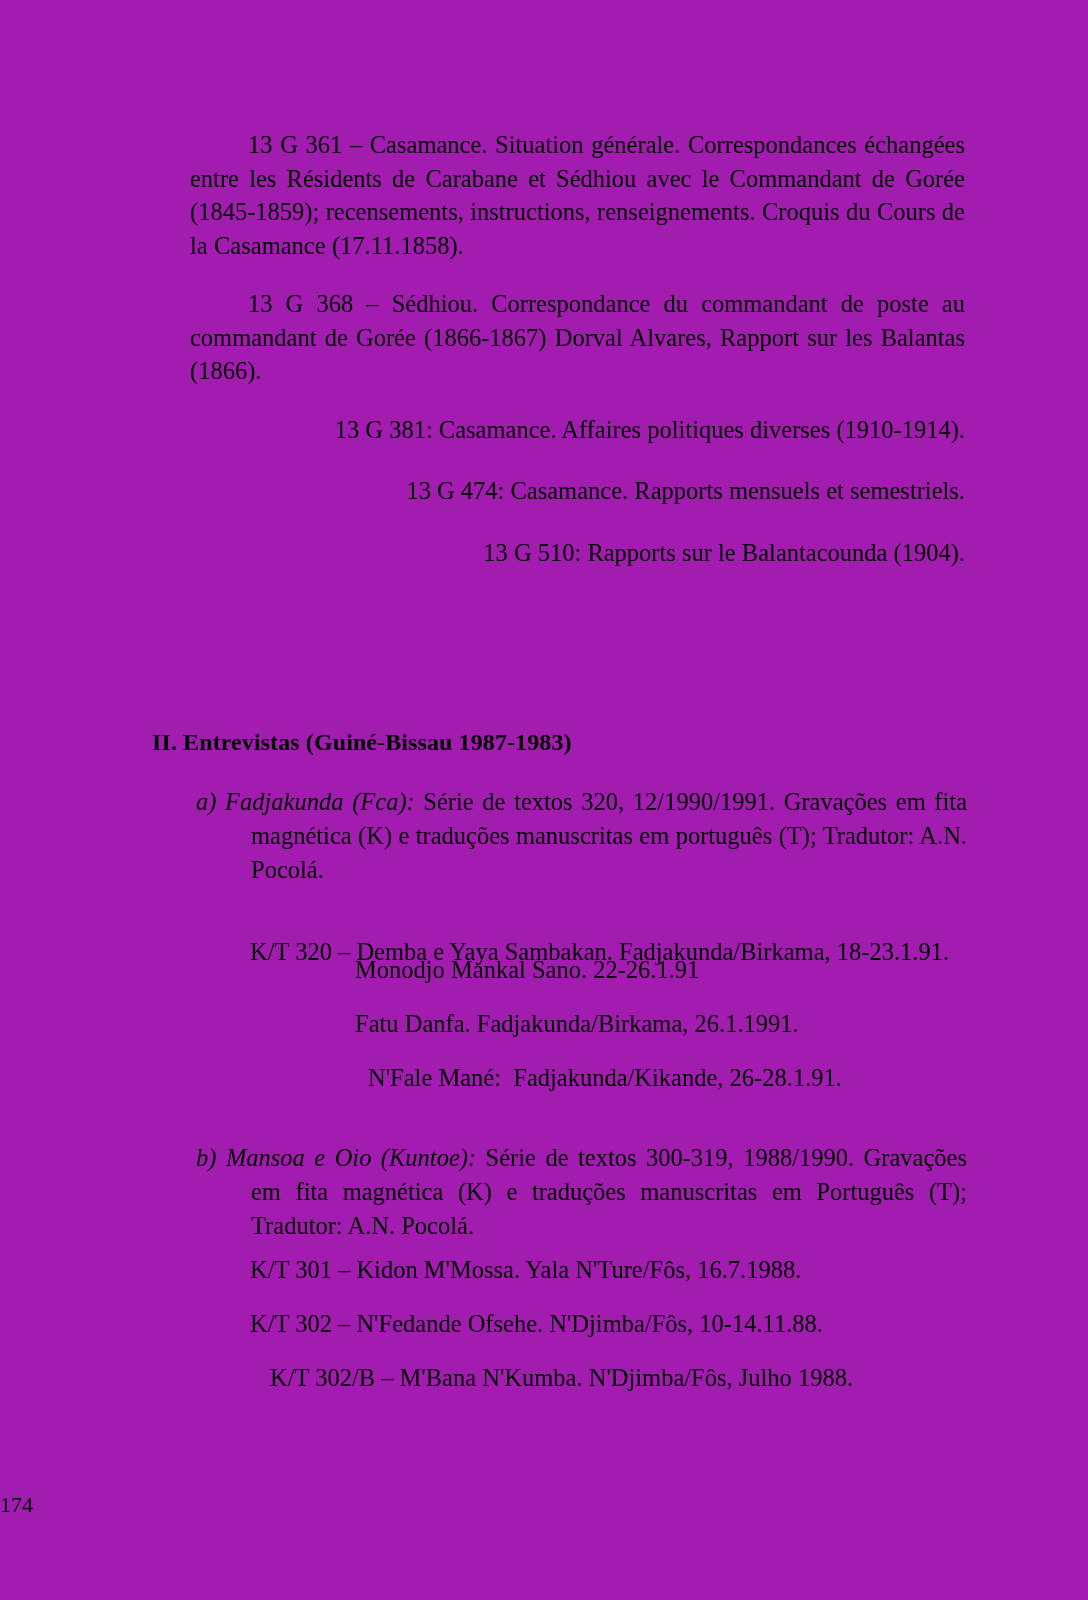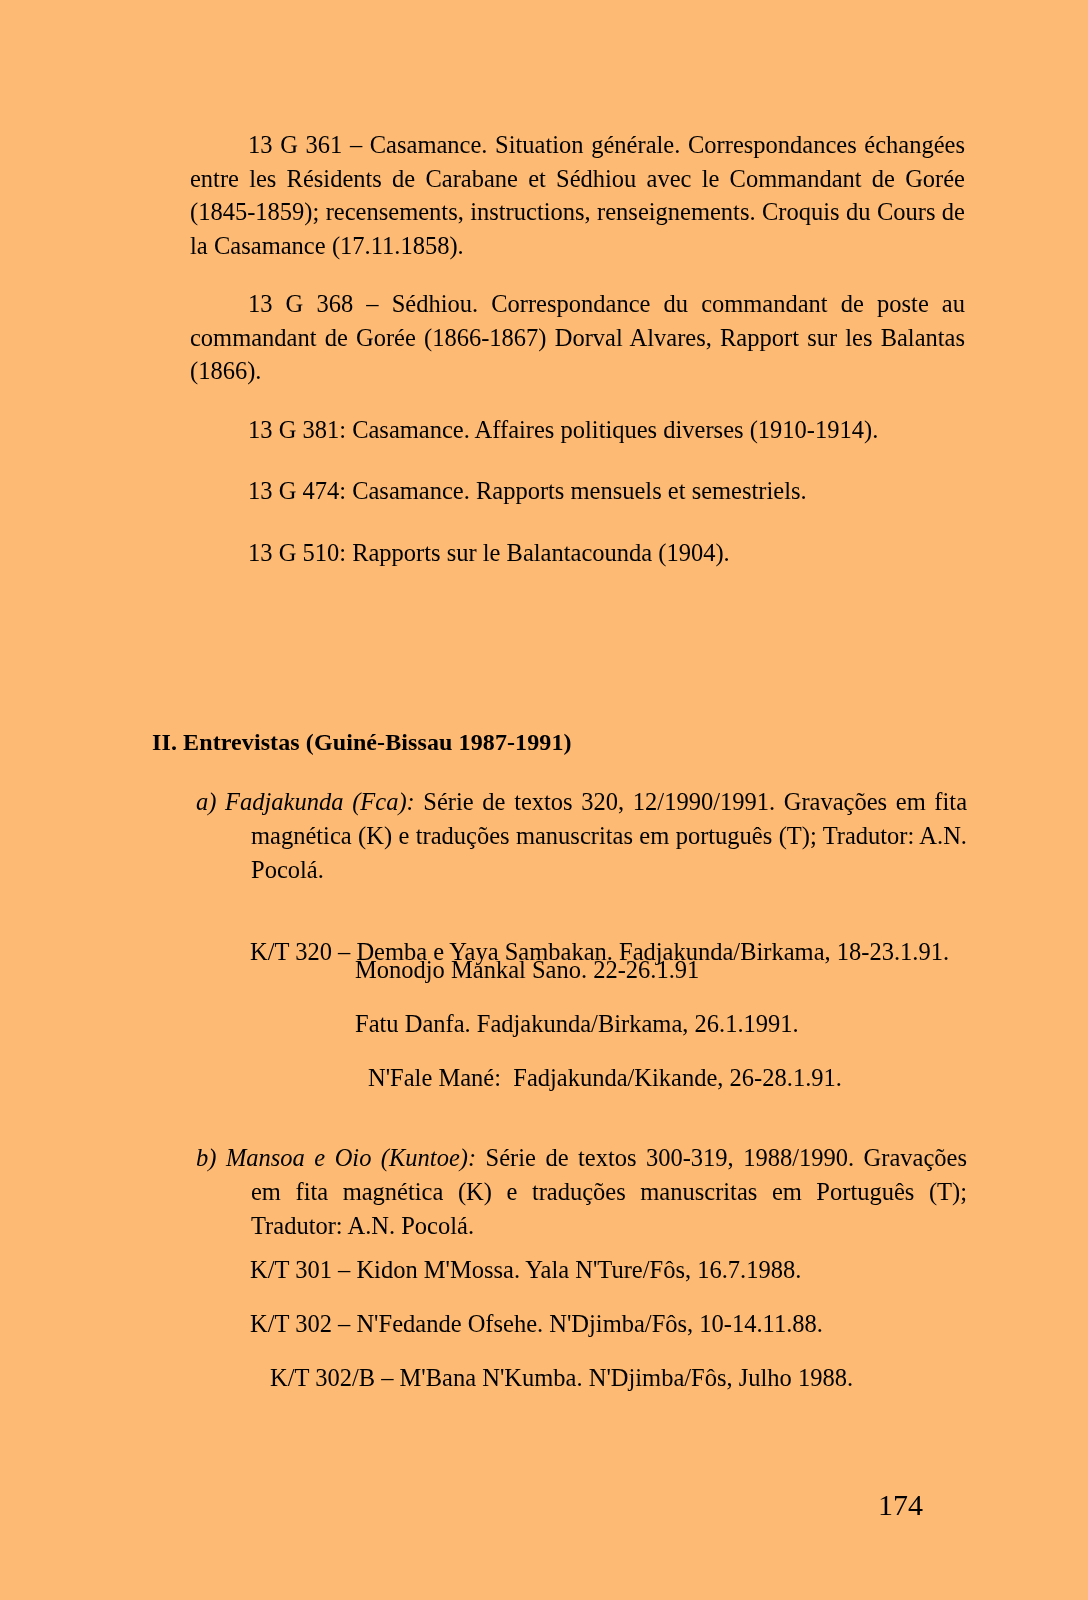--- a/index.html
+++ b/index.html
@@ -10,21 +10,21 @@
   }
   body {
     font-family: "Liberation Serif", "DejaVu Serif", serif;
     color: #000000;
   }
   .page {
     position: relative;
     width: 1088px;
     height: 1600px;
     margin: 0 auto;
-    background: #fdba74;
+    background: #a21caf;
     overflow: hidden;
     box-sizing: border-box;
   }
   
   .content {
     position: absolute;
     left: 190px;
     top: 128px;
     width: 775px;
   }
@@ -44,21 +44,21 @@
   .ref-para:last-of-type {
     margin-bottom: 0;
   }
 
   
   .ref-short {
     font-size: 24.5px;
     line-height: 33.5px;
     text-indent: 58px;
     margin: 0 0 28px 0;
-    text-align: left;
+    text-align: right;
   }
 
   
   .section-heading {
     font-size: 24px;
     font-weight: bold;
     line-height: 32px;
     margin: 0;
     position: absolute;
     left: 152px;
@@ -89,22 +89,22 @@
     line-height: 33px;
     white-space: pre;
   }
 
   
   .folio {
     position: absolute;
     left: 0;
     top: 1487px;
     width: 923px;
-    text-align: right;
-    font-size: 30px;
+    text-align: left;
+    font-size: 22px;
     line-height: 36px;
   }
 </style>
 </head>
 <body>
 
 <div class="page">
 
   <div class="content">
 
@@ -114,21 +114,21 @@
 
 
     <p class="ref-short">13 G 381: Casamance. Affaires politiques diverses (1910-1914).</p>
 
     <p class="ref-short">13 G 474: Casamance. Rapports mensuels et semestriels.</p>
 
     <p class="ref-short">13 G 510: Rapports sur le Balantacounda (1904).</p>
 
   </div>
 
-  <h2 class="section-heading">II. Entrevistas (Guiné-Bissau 1987-1991)</h2>
+  <h2 class="section-heading">II. Entrevistas (Guiné-Bissau 1987-1983)</h2>
 
   <div class="sub-section" style="left:196px; top:785px;">
     <div class="hang">
       <em>a)</em><em>&nbsp;</em><em>Fadjakunda (Fca):</em><span> Série de textos 320, 12/1990/1991. Gravações em fita magnética (K) e traduções manuscritas em português (T); Tradutor: A.N. Pocolá.</span>
     </div>
   </div>
 
   <div class="entry" style="left:250px; top:897px;margin-top:38px;">K/T 320 – Demba e Yaya Sambakan. Fadjakunda/Birkama, 18-23.1.91.</div>
 
   <div class="entry" style="left:355px; top:953px;">Monodjo Mankal Sano. 22-26.1.91</div>

